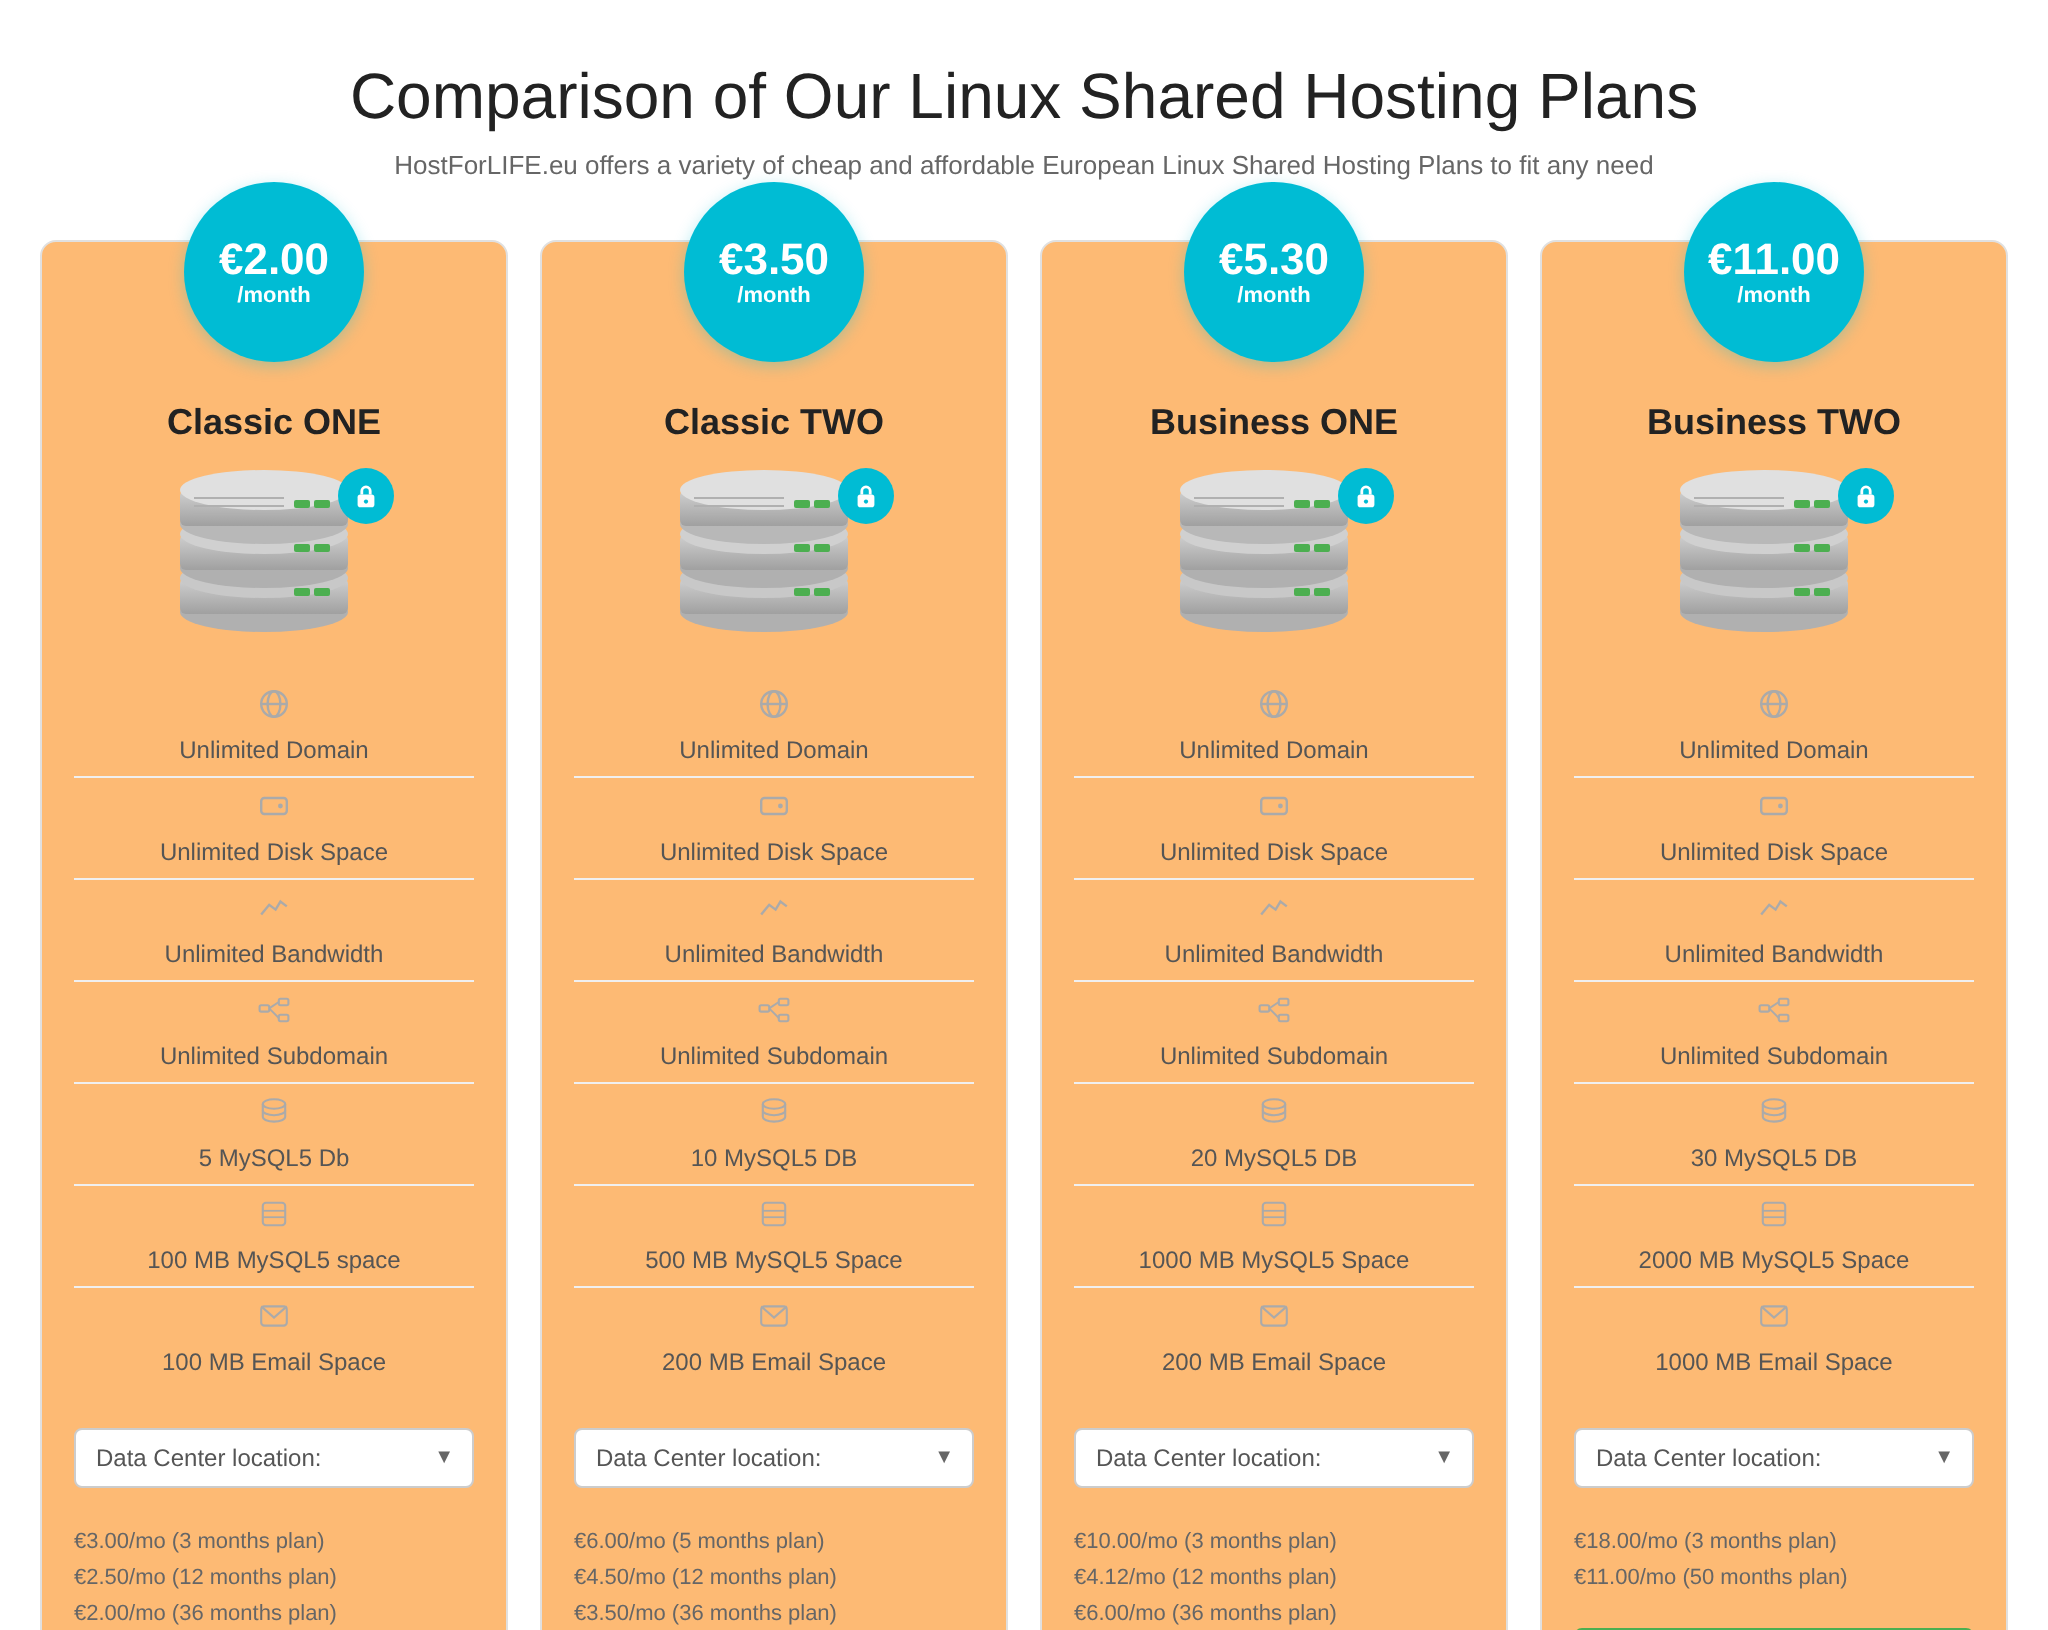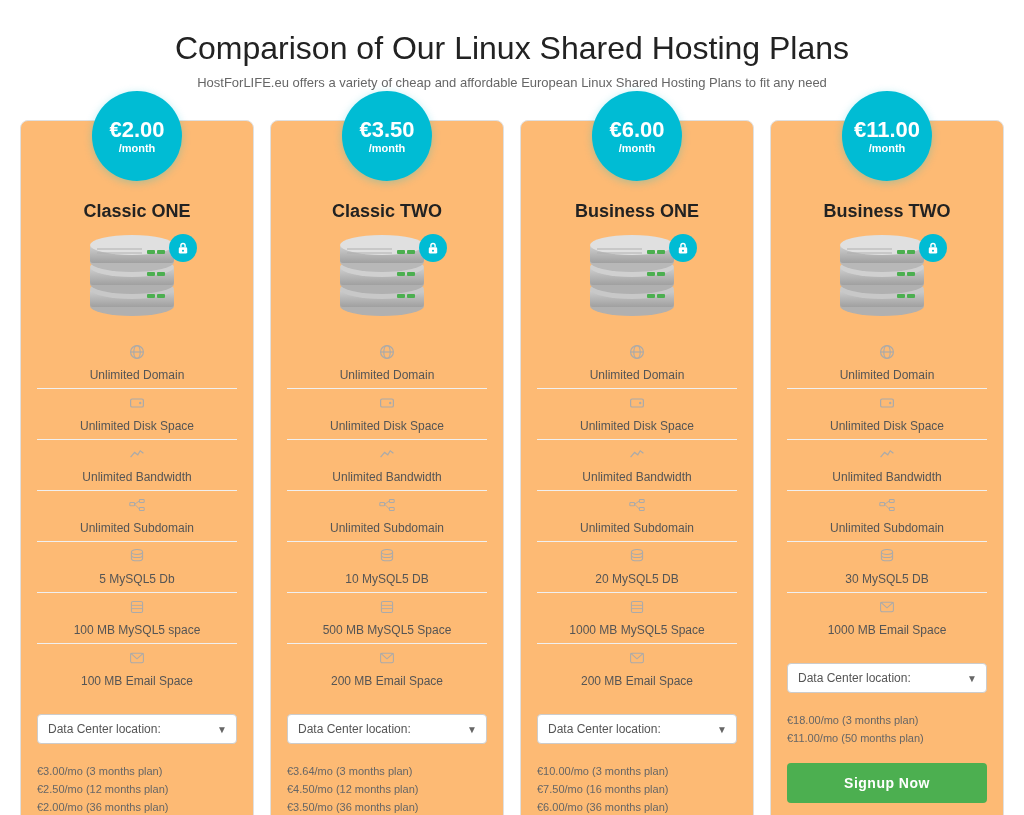--- a/index.html
+++ b/index.html
@@ -391,29 +391,29 @@
         <div class="feature-item">
           <span class="feature-icon"><svg viewBox="0 0 20 20" fill="none" width="16" height="16">
               <rect x="2" y="4" width="16" height="12" rx="2" stroke="#aaa" stroke-width="1.3"></rect>
               <polyline points="2,4 10,11 18,4" stroke="#aaa" stroke-width="1.3" fill="none"></polyline>
             </svg></span>
           <span>200 MB Email Space</span>
         </div>
       </div>
       <div class="select-wrapper"><select><option>Data Center location:</option></select><span class="select-arrow">▼</span></div>
       <div class="pricing-tiers">
-        <div class="pricing-tier">€3.64/mo (3 months plan)</div>
+        <div class="pricing-tier">€6.00/mo (5 months plan)</div>
         <div class="pricing-tier">€4.50/mo (12 months plan)</div>
         <div class="pricing-tier">€3.50/mo (36 months plan)</div>
       </div>
       <button class="signup-btn">Signup Now</button>
     </div>
     <div class="plan-card">
       <div class="price-badge">
-        <span class="price-amount">€6.00</span>
+        <span class="price-amount">€5.30</span>
         <span class="price-period">/month</span>
       </div>
       <div class="plan-name">Business ONE</div>
       <div class="server-image" style="position: relative;"><svg viewBox="0 0 120 90" xmlns="http://www.w3.org/2000/svg" width="120" height="90">
 
     <defs>
       <linearGradient id="sg1" x1="0%" y1="0%" x2="0%" y2="100%">
         <stop offset="0%" style="stop-color:#d0d0d0"></stop>
         <stop offset="100%" style="stop-color:#a0a0a0"></stop>
       </linearGradient>
@@ -504,21 +504,21 @@
           <span class="feature-icon"><svg viewBox="0 0 20 20" fill="none" width="16" height="16">
               <rect x="2" y="4" width="16" height="12" rx="2" stroke="#aaa" stroke-width="1.3"></rect>
               <polyline points="2,4 10,11 18,4" stroke="#aaa" stroke-width="1.3" fill="none"></polyline>
             </svg></span>
           <span>200 MB Email Space</span>
         </div>
       </div>
       <div class="select-wrapper"><select><option>Data Center location:</option></select><span class="select-arrow">▼</span></div>
       <div class="pricing-tiers">
         <div class="pricing-tier">€10.00/mo (3 months plan)</div>
-        <div class="pricing-tier">€7.50/mo (16 months plan)</div>
+        <div class="pricing-tier">€4.12/mo (12 months plan)</div>
         <div class="pricing-tier">€6.00/mo (36 months plan)</div>
       </div>
       <button class="signup-btn">Signup Now</button>
     </div>
     <div class="plan-card">
       <div class="price-badge">
         <span class="price-amount">€11.00</span>
         <span class="price-period">/month</span>
       </div>
       <div class="plan-name">Business TWO</div>
@@ -599,20 +599,28 @@
         <div class="feature-item">
           <span class="feature-icon"><svg viewBox="0 0 20 20" fill="none" width="16" height="16">
               <ellipse cx="10" cy="5" rx="7" ry="3" stroke="#aaa" stroke-width="1.3"></ellipse>
               <path d="M3 5v4c0 1.7 3.1 3 7 3s7-1.3 7-3V5" stroke="#aaa" stroke-width="1.3"></path>
               <path d="M3 9v4c0 1.7 3.1 3 7 3s7-1.3 7-3V9" stroke="#aaa" stroke-width="1.3"></path>
             </svg></span>
           <span>30 MySQL5 DB</span>
         </div>
         <div class="feature-item">
           <span class="feature-icon"><svg viewBox="0 0 20 20" fill="none" width="16" height="16">
+              <rect x="3" y="3" width="14" height="14" rx="2" stroke="#aaa" stroke-width="1.3"></rect>
+              <line x1="3" y1="8" x2="17" y2="8" stroke="#aaa" stroke-width="1.1"></line>
+              <line x1="3" y1="12" x2="17" y2="12" stroke="#aaa" stroke-width="1.1"></line>
+            </svg></span>
+          <span>2000 MB MySQL5 Space</span>
+        </div>
+        <div class="feature-item">
+          <span class="feature-icon"><svg viewBox="0 0 20 20" fill="none" width="16" height="16">
               <rect x="2" y="4" width="16" height="12" rx="2" stroke="#aaa" stroke-width="1.3"></rect>
               <polyline points="2,4 10,11 18,4" stroke="#aaa" stroke-width="1.3" fill="none"></polyline>
             </svg></span>
           <span>1000 MB Email Space</span>
         </div>
       </div>
       <div class="select-wrapper"><select><option>Data Center location:</option></select><span class="select-arrow">▼</span></div>
       <div class="pricing-tiers">
         <div class="pricing-tier">€18.00/mo (3 months plan)</div>
         <div class="pricing-tier">€11.00/mo (50 months plan)</div>

